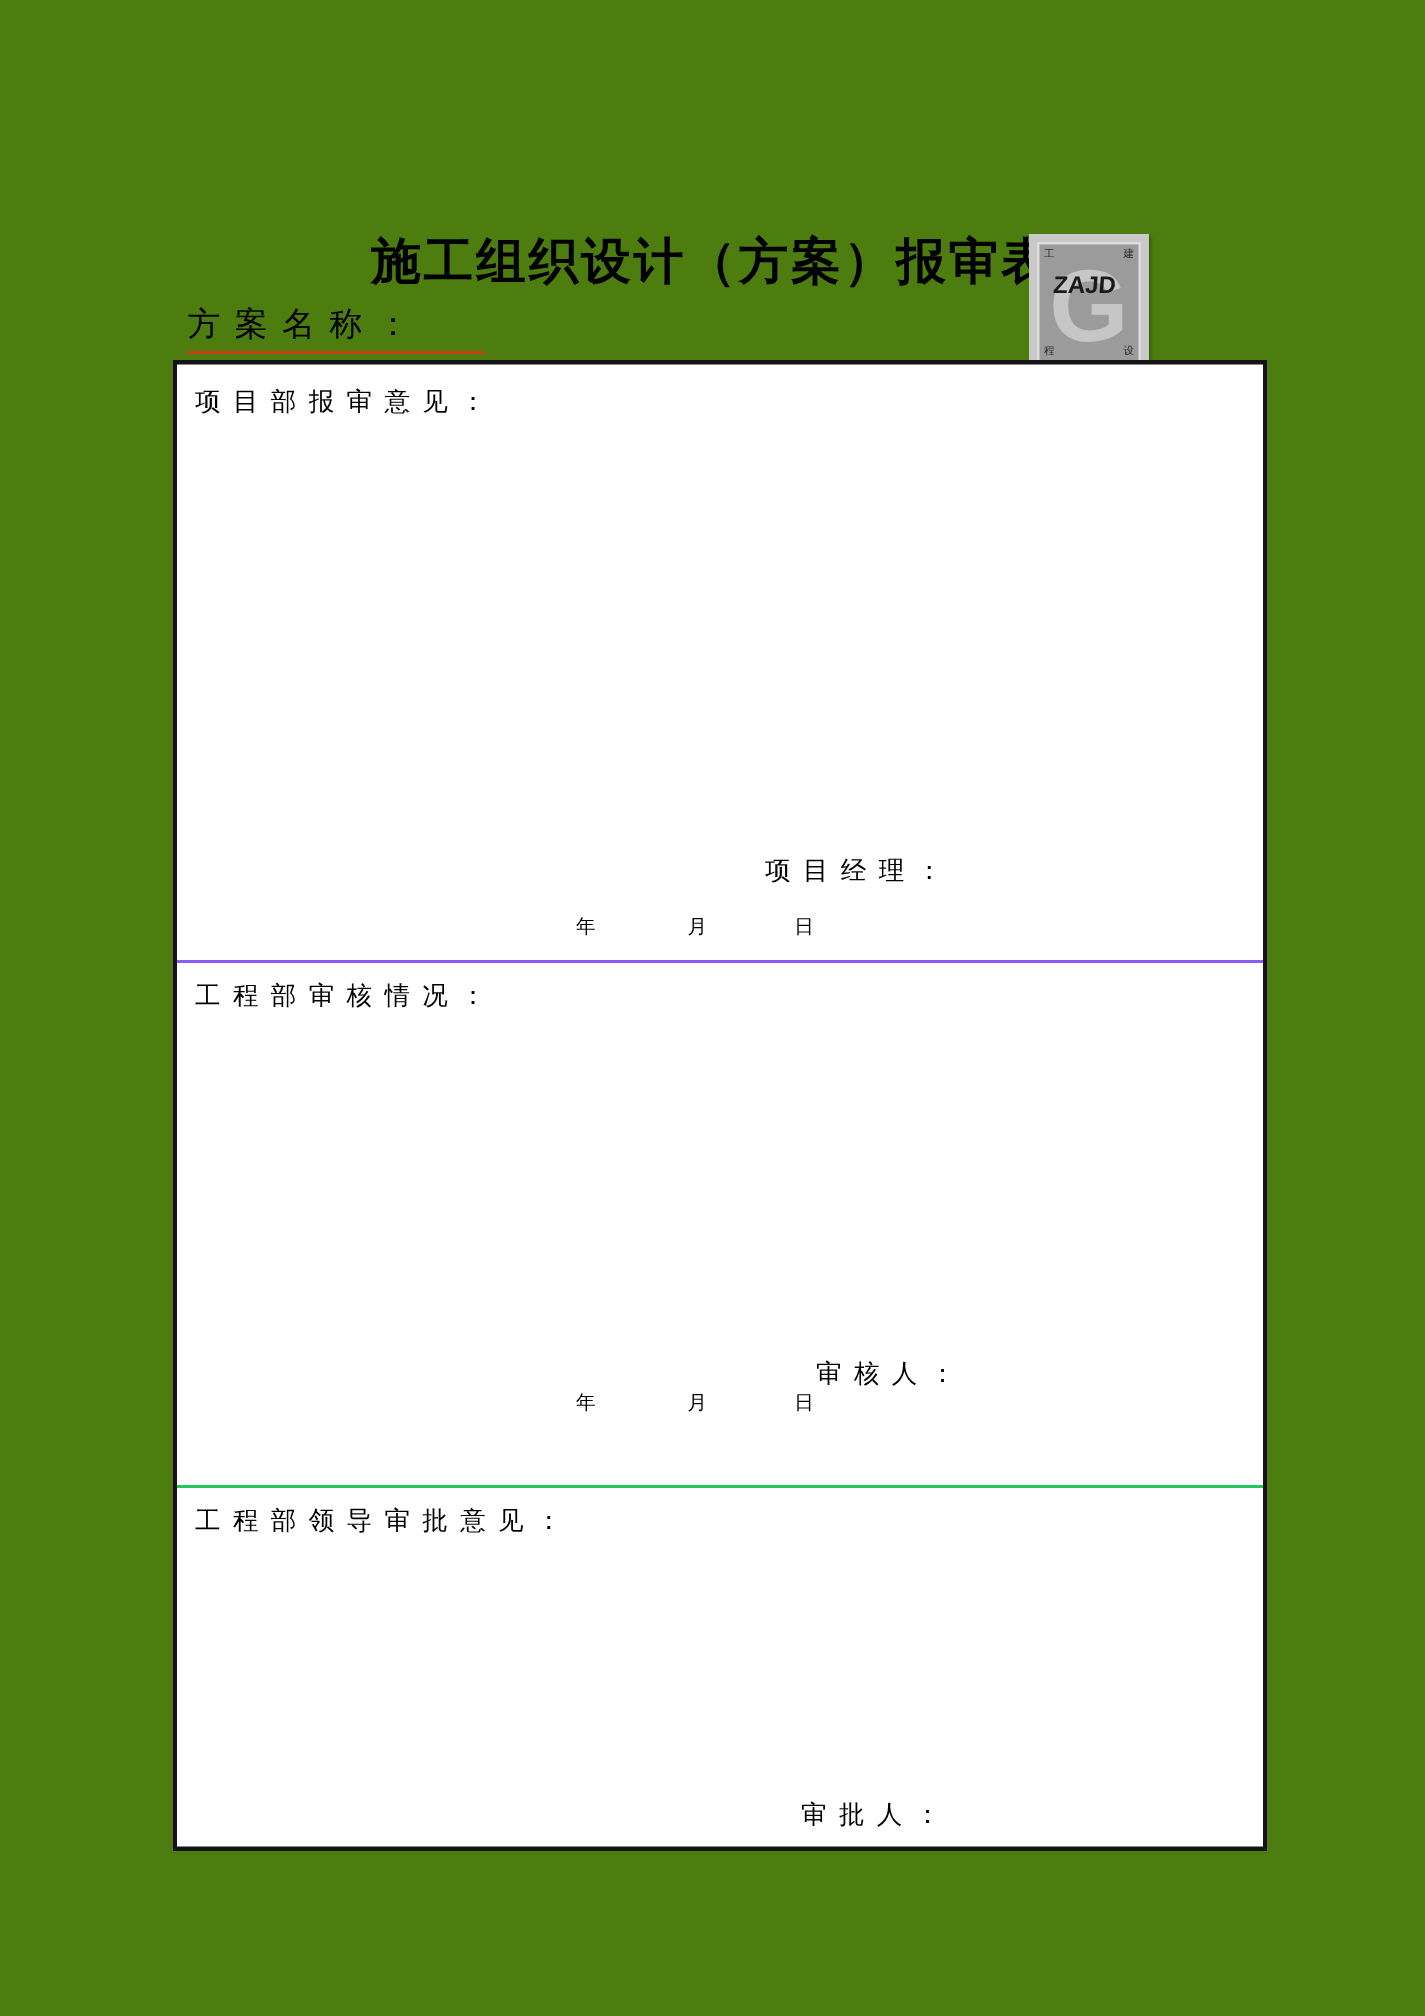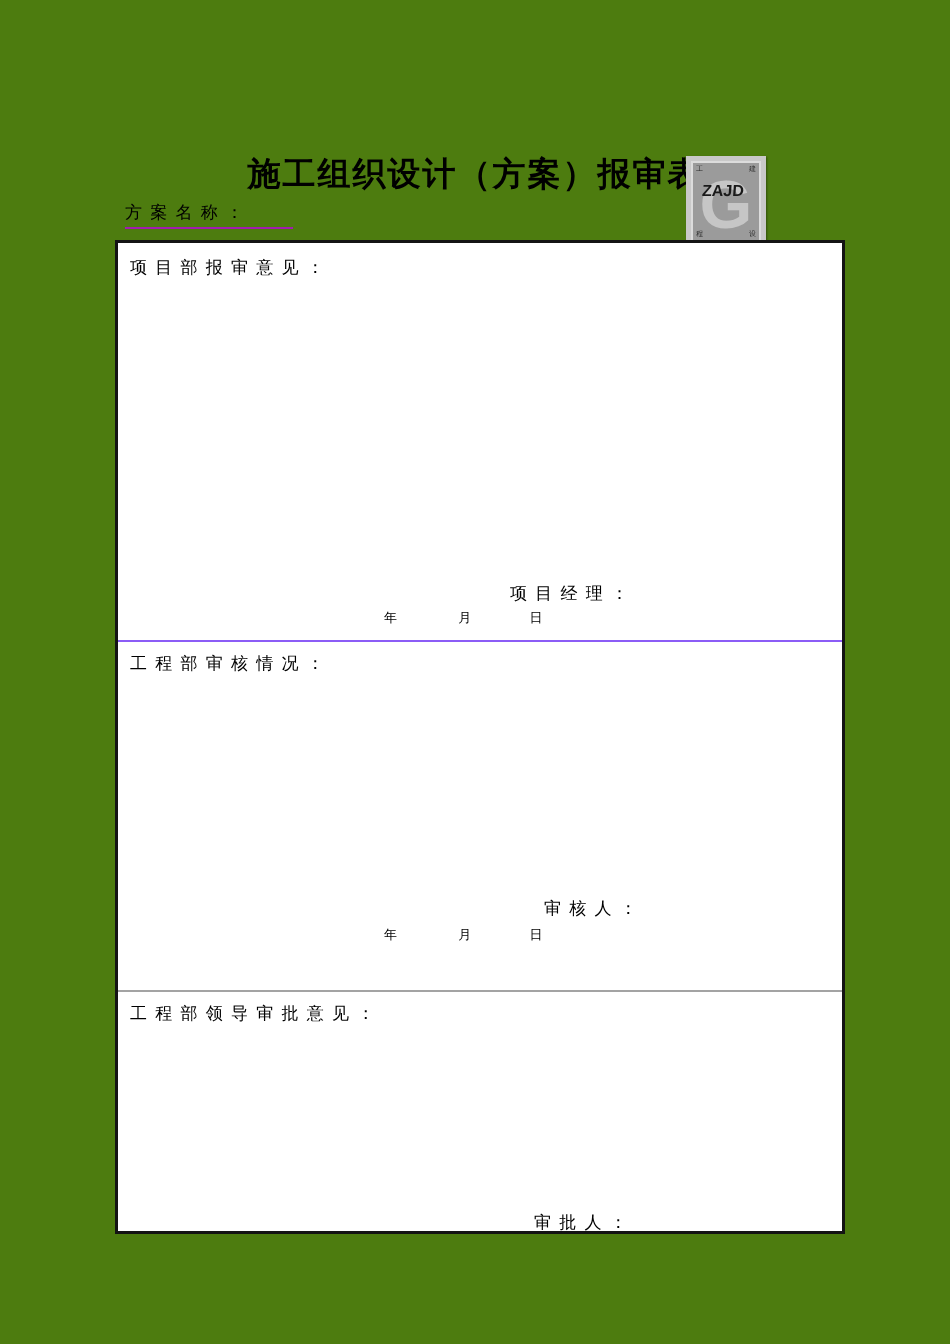--- a/index.html
+++ b/index.html
@@ -29,23 +29,23 @@
     text-align: center;
     font-size: 33px;
     font-weight: bold;
     letter-spacing: 2px;
     white-space: nowrap;
   }
   .plan-name {
     position: absolute;
     left: 125px;
     top: 201px;
-    font-size: 17px;
-    letter-spacing: 2px;
-    border-bottom: 2px solid #a21caf;
+    font-size: 22px;
+    letter-spacing: 2px;
+    border-bottom: 2px solid #c2410c;
     padding: 0 48px 3px 0;
     white-space: nowrap;
   }
   
   .stamp {
     position: absolute;
     left: 686px;
     top: 156px;
     width: 80px;
     height: 92px;
@@ -107,40 +107,39 @@
     box-sizing: border-box;
     background: #ffffff;
   }
   .form-row {
     position: relative;
     box-sizing: border-box;
     width: 100%;
   }
   .form-row.r1 { height: 397px; padding-left: 48px; }
   .form-row.r2 { height: 350px; border-top: 2px solid #8b5cf6; }
-  .form-row.r3 { height: 241px; border-top: 2px solid #a3a3a3; }
+  .form-row.r3 { height: 241px; border-top: 2px solid #22c55e; }
   .section-header {
     position: absolute;
     left: 12px;
     font-size: 17px;
     letter-spacing: 2px;
     white-space: nowrap;
   }
   .r1 .section-header { top: 13px; }
   .r2 .section-header { top: 10px; }
   .r3 .section-header { top: 10px; }
   .sig-label {
     position: absolute;
     font-size: 17px;
     letter-spacing: 2px;
     white-space: nowrap;
-    margin-top: 13px;
   }
   .r1 .sig-label { left: 392px; top: 326px; }
-  .r2 .sig-label { left: 426px; top: 242px; }
+  .r2 .sig-label { left: 426px; top: 262px; }
   .r3 .sig-label { left: 416px; top: 206px; }
   .date-line {
     position: absolute;
     left: 266px;
     font-size: 13px;
     white-space: nowrap;
   }
   .r1 .date-line { top: 366px; }
   .r2 .date-line { top: 284px; }
   .date-line .d-month { margin-left: 58px; }

